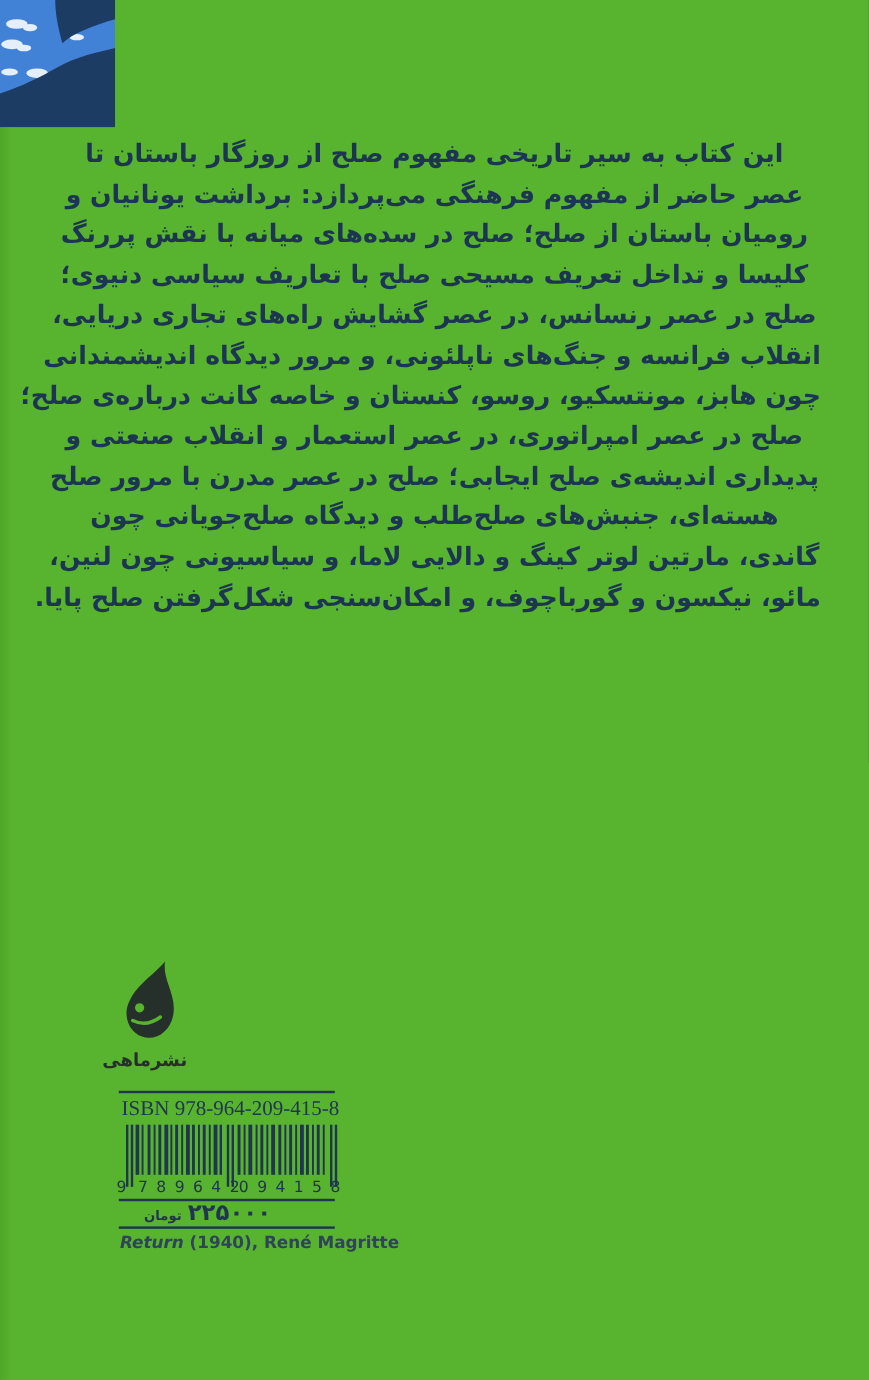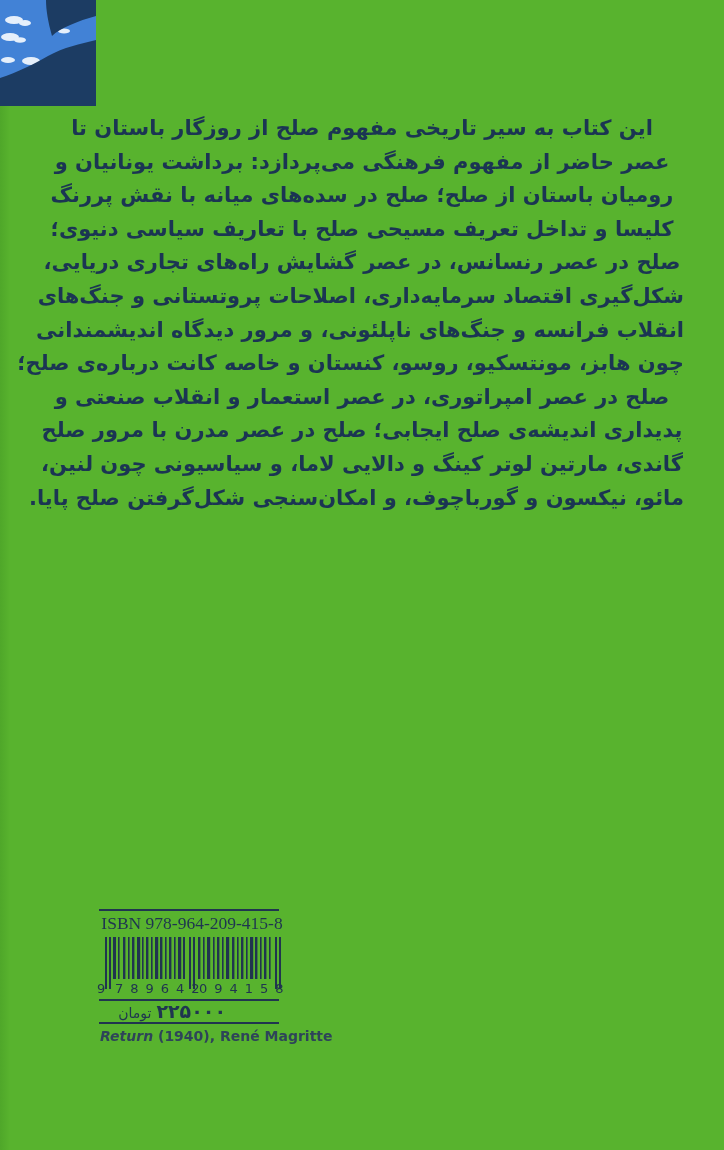--- a/index.html
+++ b/index.html
@@ -49,21 +49,21 @@
     font-size:17.5px;color:#1f3550;white-space:nowrap;
   }
   .barcode{position:absolute;left:97px;top:937px;width:190px;height:58px;display:block;}
 
   
   .price{
     position:absolute;left:100px;top:1000px;width:126px;
     direction:rtl;text-align:right;color:#1f3550;white-space:nowrap;
   }
   .price-num{font-size:19px;font-weight:bold;letter-spacing:1px;}
-  .price-cur{font-size:14px;font-weight:normal;margin-right:5px;}
+  .price-cur{font-size:11px;font-weight:bold;margin-right:5px;}
 
   
   .credit{
     position:absolute;left:100px;top:1028px;width:300px;
     font-size:14px;color:#2e4459;font-weight:bold;white-space:nowrap;
   }
   .credit .t{font-style:italic;}
 </style>
 </head>
 <body>
@@ -90,29 +90,37 @@
 
     <path d="M0,78 C18,72 34,64 48,56 C64,47 80,44 96,40 L96,106 L0,106 Z" fill="#1c3c63"></path>
   </svg>
 
   <div class="blurb" dir="rtl">
     <div class="bl">این کتاب به سیر تاریخی مفهوم صلح از روزگار باستان تا</div>
     <div class="bl">عصر حاضر از مفهوم فرهنگی می‌پردازد: برداشت یونانیان و</div>
     <div class="bl">رومیان باستان از صلح؛ صلح در سده‌های میانه با نقش پررنگ</div>
     <div class="bl">کلیسا و تداخل تعریف مسیحی صلح با تعاریف سیاسی دنیوی؛</div>
     <div class="bl">صلح در عصر رنسانس، در عصر گشایش راه‌های تجاری دریایی،</div>
-    <div class="bl">شکل‌گیری اقتصاد سرمایه‌داری، اصلاحات پروتستانی و جنگ‌های</div>
     <div class="bl">انقلاب فرانسه و جنگ‌های ناپلئونی، و مرور دیدگاه اندیشمندانی</div>
     <div class="bl">چون هابز، مونتسکیو، روسو، کنستان و خاصه کانت درباره‌ی صلح؛</div>
     <div class="bl">صلح در عصر امپراتوری، در عصر استعمار و انقلاب صنعتی و</div>
     <div class="bl">پدیداری اندیشه‌ی صلح ایجابی؛ صلح در عصر مدرن با مرور صلح</div>
+    <div class="bl">هسته‌ای، جنبش‌های صلح‌طلب و دیدگاه صلح‌جویانی چون</div>
     <div class="bl">گاندی، مارتین لوتر کینگ و دالایی لاما، و سیاسیونی چون لنین،</div>
     <div class="bl">مائو، نیکسون و گورباچوف، و امکان‌سنجی شکل‌گرفتن صلح پایا.</div>
   </div>
 
+  <div class="logo-block">
+    <svg class="logo-fish" viewBox="0 0 52 74" aria-hidden="true">
+      <path d="M39,2 C38,10 40,16 42,22 C45,31 48,39 46,49 C43,63 31,71 19,67 C8,63 3,50 7,39 C11,28 20,20 28,13 C32,9 36,6 39,2 Z" fill="#26302a"></path>
+      <circle cx="17" cy="42" r="4" fill="#58b32e"></circle>
+      <path d="M11,53 Q23,59 35,50" stroke="#58b32e" stroke-width="3" fill="none" stroke-linecap="round"></path>
+    </svg>
+    <span class="logo-name">نشرماهی</span>
+  </div>
 
   <div class="rule rule-1"></div>
   <div class="isbn-text">ISBN 978-964-209-415-8</div>
 
   <svg class="barcode" viewBox="0 0 190 58" aria-hidden="true">
     <g fill="#20354f">
 
       <rect x="8" y="0" width="2" height="52"></rect>
         <rect x="12" y="0" width="2" height="52"></rect>
 

